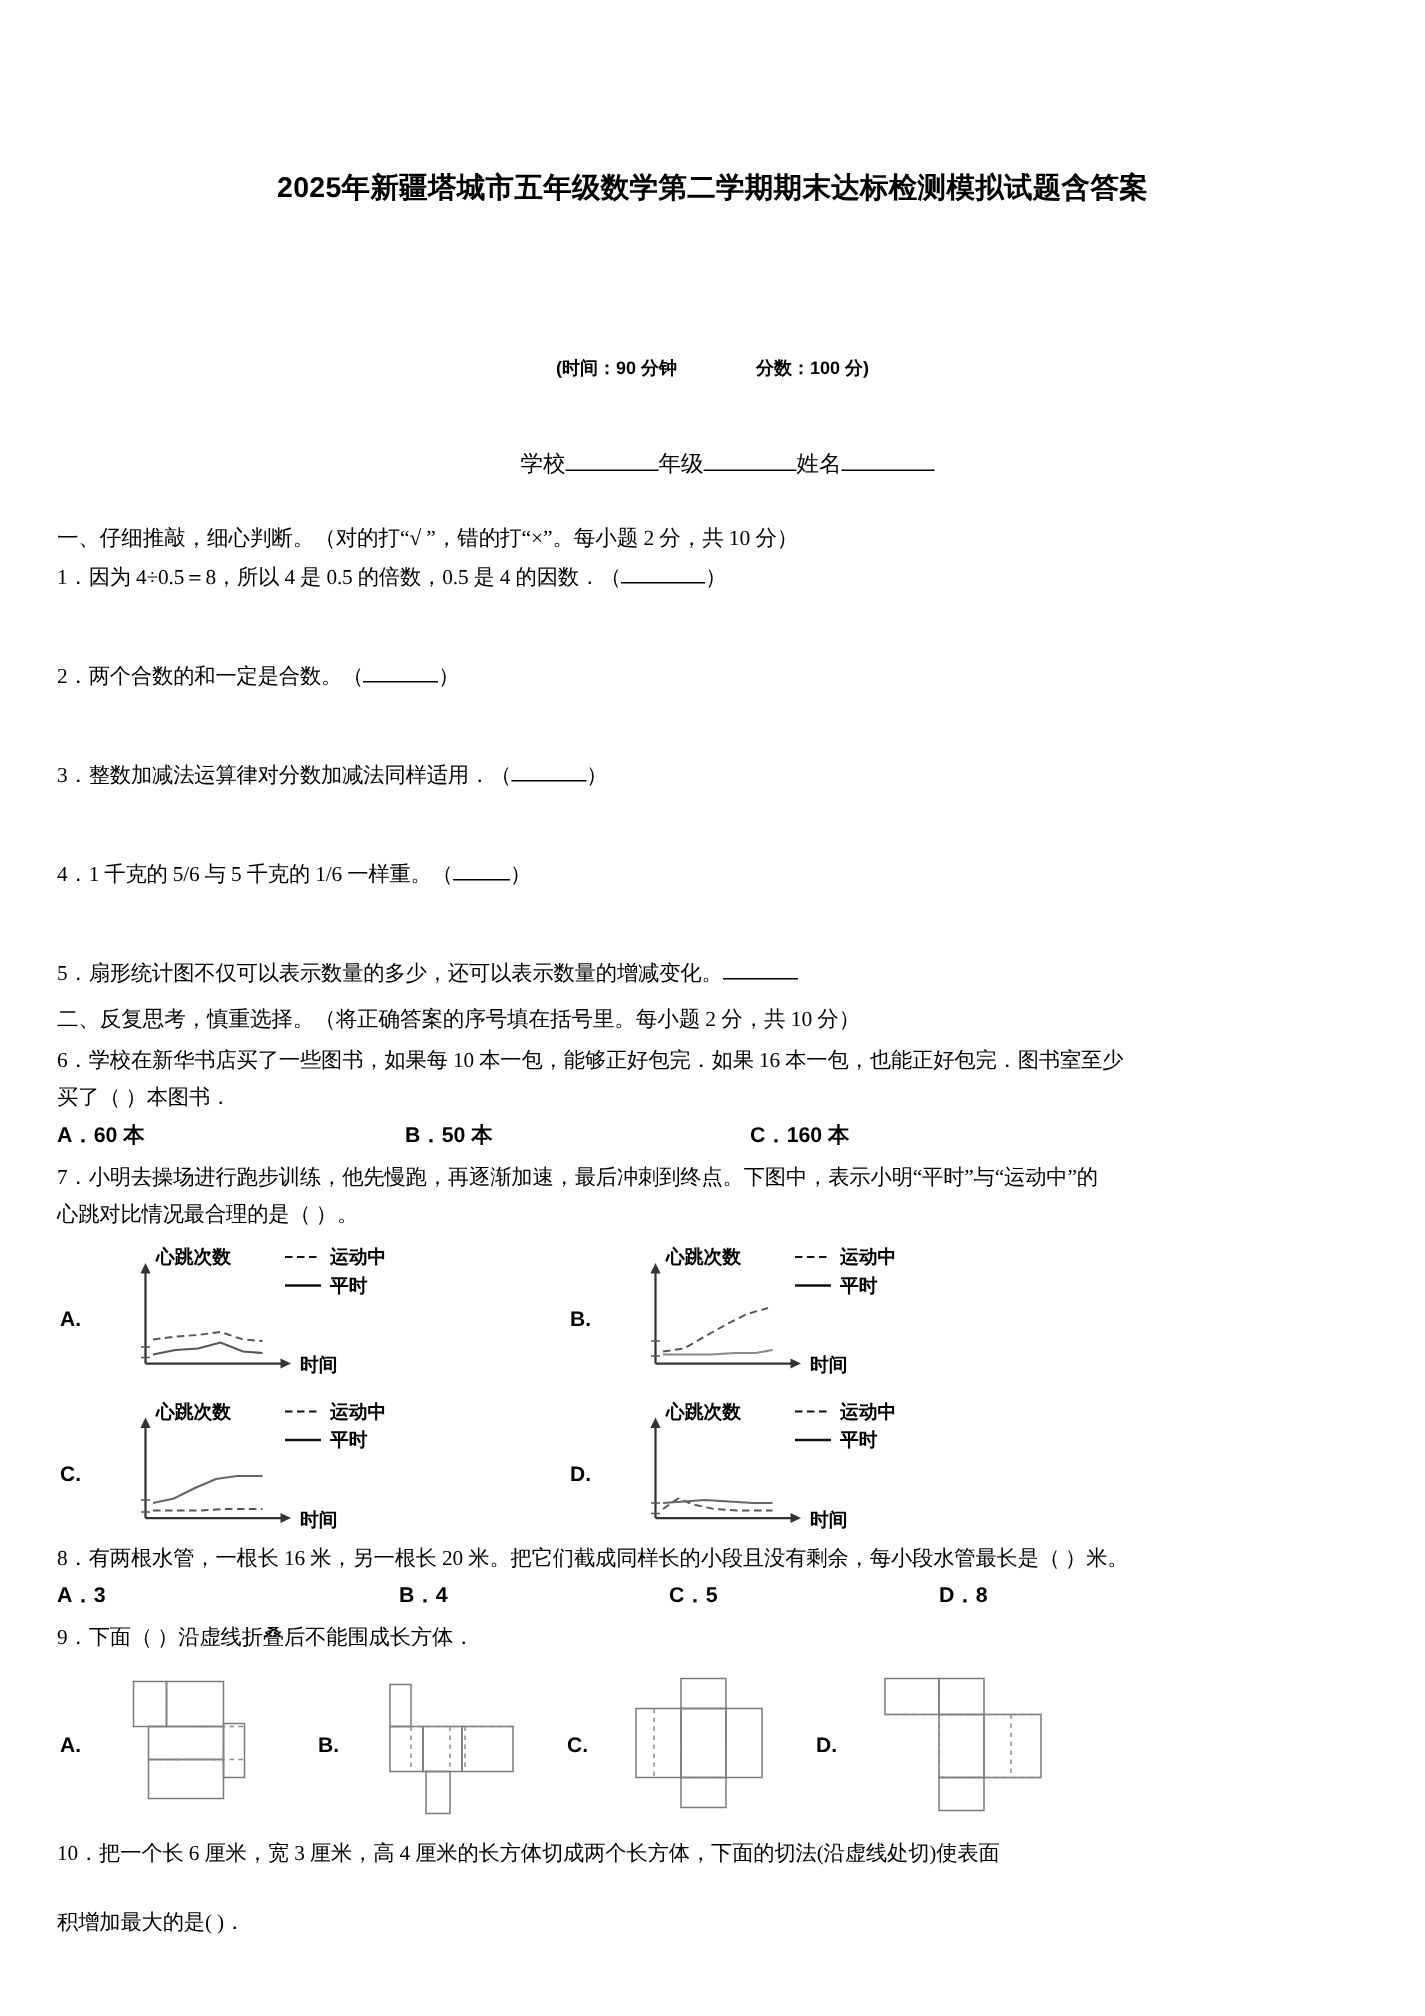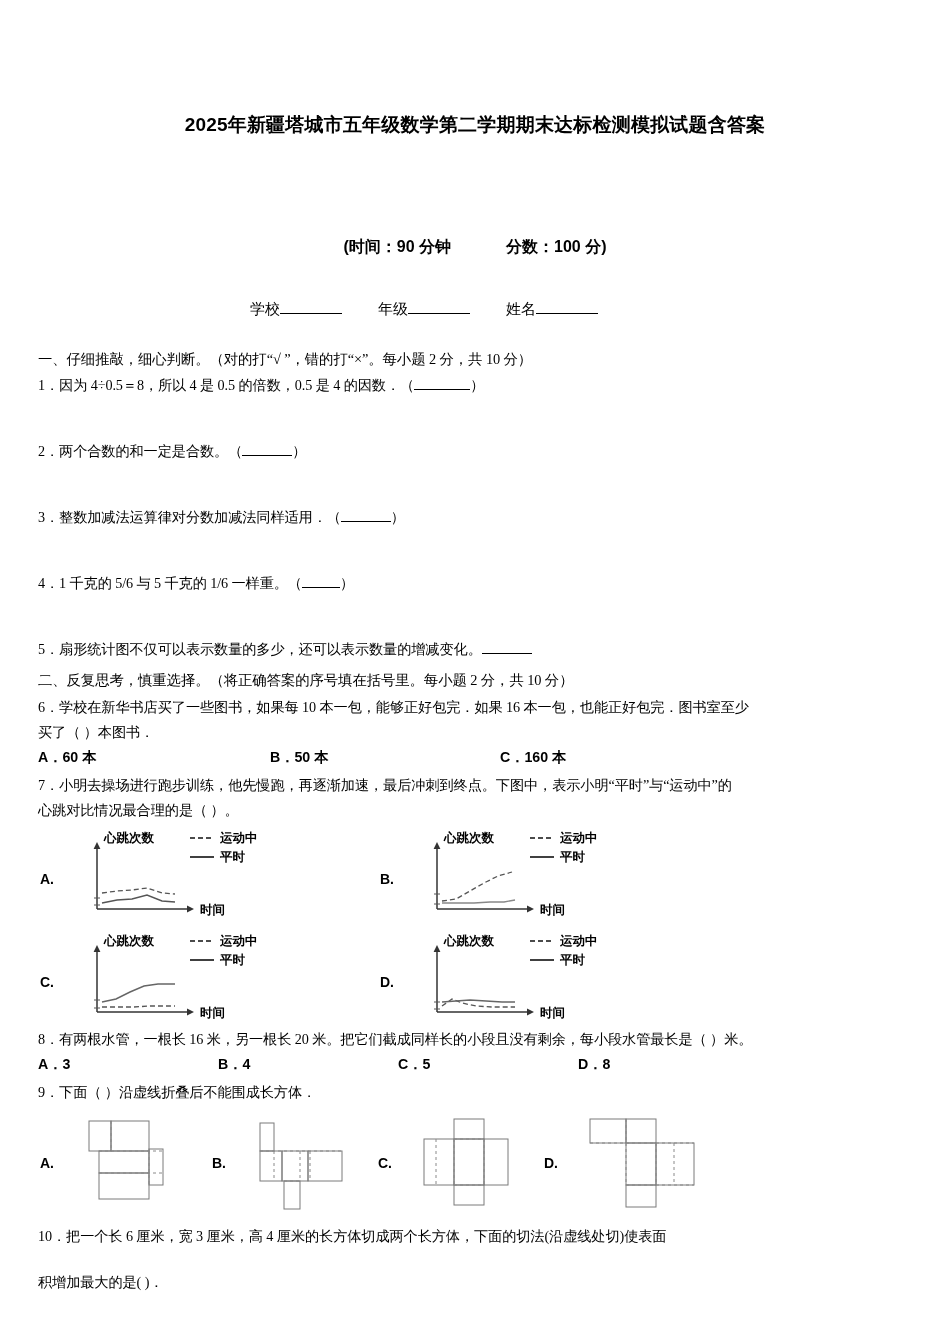--- a/index.html
+++ b/index.html
@@ -31,35 +31,34 @@
     font-weight: bold;
     letter-spacing: 0.2px;
     font-family: "Liberation Sans", "DejaVu Sans", sans-serif;
   }
   .meta-time {
     position: absolute;
     left: 0;
     right: 0;
     top: 237px;
     text-align: center;
-    font-size: 16px;
+    font-size: 12px;
     font-weight: bold;
     font-family: "Liberation Sans", "DejaVu Sans", sans-serif;
   }
   .meta-time .gap { display: inline-block; width: 46px; }
   .meta-fields {
     position: absolute;
     left: 250px;
     top: 300px;
     width: 470px;
     display: flex;
-    justify-content: flex-start;
+    justify-content: center;
     font-size: 15px;
     font-family: Liberation Serif, serif;
-    gap: 36px;
   }
   .meta-fields .field .ul {
     display: inline-block;
     border-bottom: 1px solid #000;
     width: 62px;
     height: 13px;
   }
 
   .body-area {
     position: absolute;
@@ -86,21 +85,21 @@
   .opts {
     display: flex;
     margin: 2px 0 6px 0;
     font-size: 14.2px;
     font-weight: bold;
     font-family: "Liberation Sans", "DejaVu Sans", sans-serif;
   }
   .opts.q6 span:nth-child(1) { width: 232px; }
   .opts.q6 span:nth-child(2) { width: 230px; }
   .opts.q8 span:nth-child(1) { width: 180px; }
-  .opts.q8 span:nth-child(2) { width: 180px; }
+  .opts.q8 span:nth-child(2) { width: 180px; margin-left: 48px; }
   .opts.q8 span:nth-child(3) { width: 180px; }
 
   .q7-wrap { margin-top: 4px; }
   .chart-grid {
     display: grid;
     grid-template-columns: 340px 340px;
     grid-template-rows: 103px 100px;
   }
   .chart-cell {
     position: relative;

